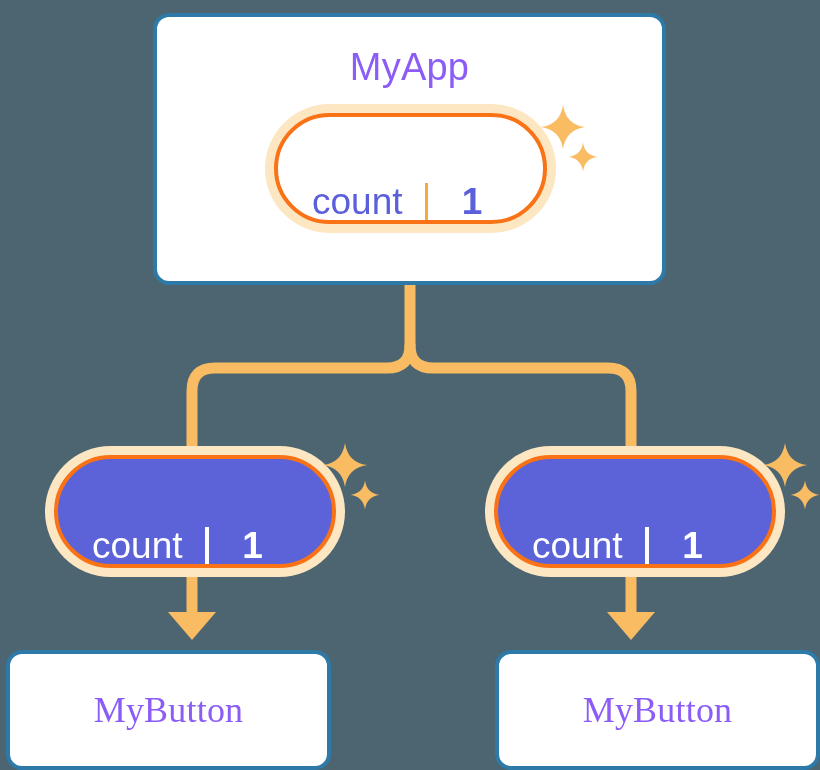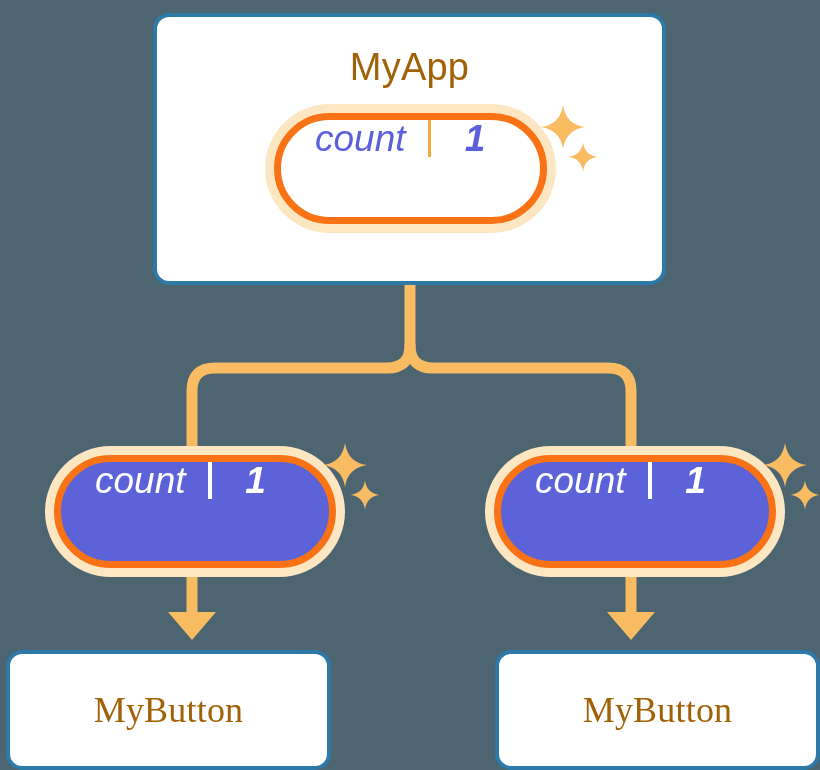--- a/index.html
+++ b/index.html
@@ -35,21 +35,21 @@
     position: absolute;
     background: #ffffff;
     border: 4px solid #2d79a8;
     border-radius: 16px;
     box-sizing: border-box;
     display: flex;
     flex-direction: column;
     align-items: center;
   }
   .card-title {
-    color: #a16207;
+    color: #8b5cf6;
     font-size: 38px;
     letter-spacing: 0.2px;
     line-height: 1;
     white-space: nowrap;
   }
 
   #card-app {
     left: 153px;
     top: 13px;
     width: 513px;
@@ -78,27 +78,26 @@
     font-family: Liberation Serif, serif;
   }
 
   
   .pill-wrap {
     position: absolute;
   }
   .pill {
     position: relative;
     display: flex;
-    align-items: flex-start;
+    align-items: flex-end;
     box-sizing: border-box;
-    border: 7px solid #f97316;
+    border: 4px solid #f97316;
     border-radius: 999px;
     
     box-shadow: 0 0 0 9px #fde6c2;
-    font-style: italic;
   }
   .pill-key,
   .pill-val {
     display: flex;
     align-items: center;
     justify-content: center;
     box-sizing: border-box;
     line-height: 1;
   }
   .pill-key {

